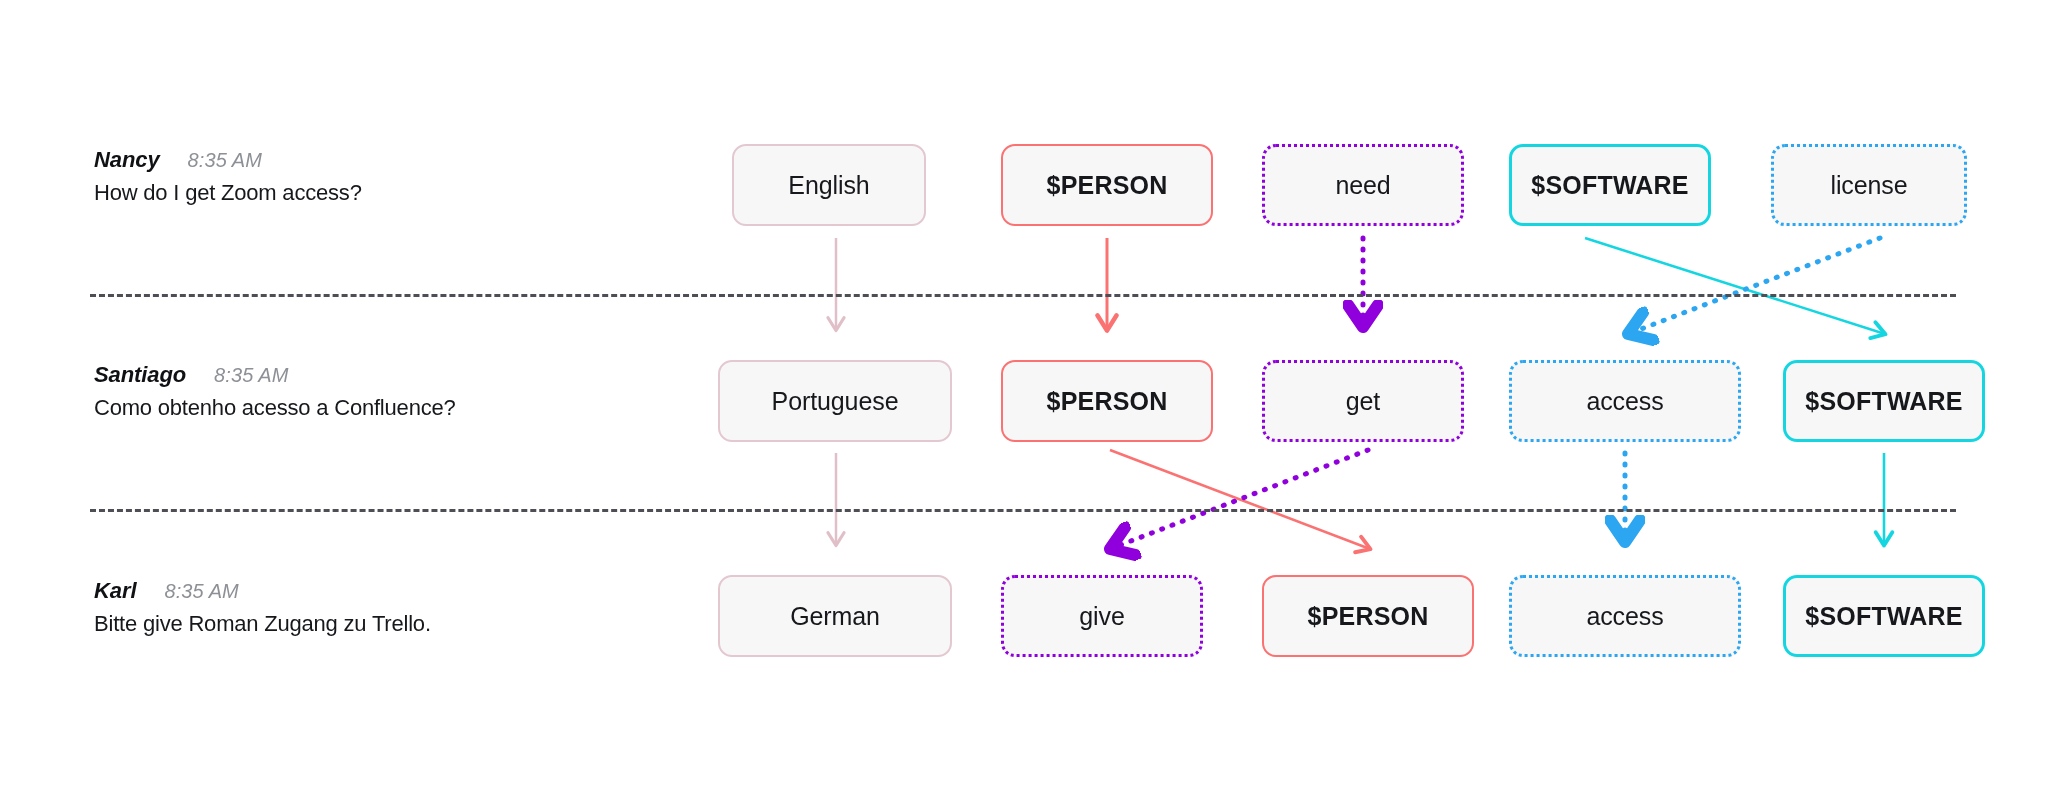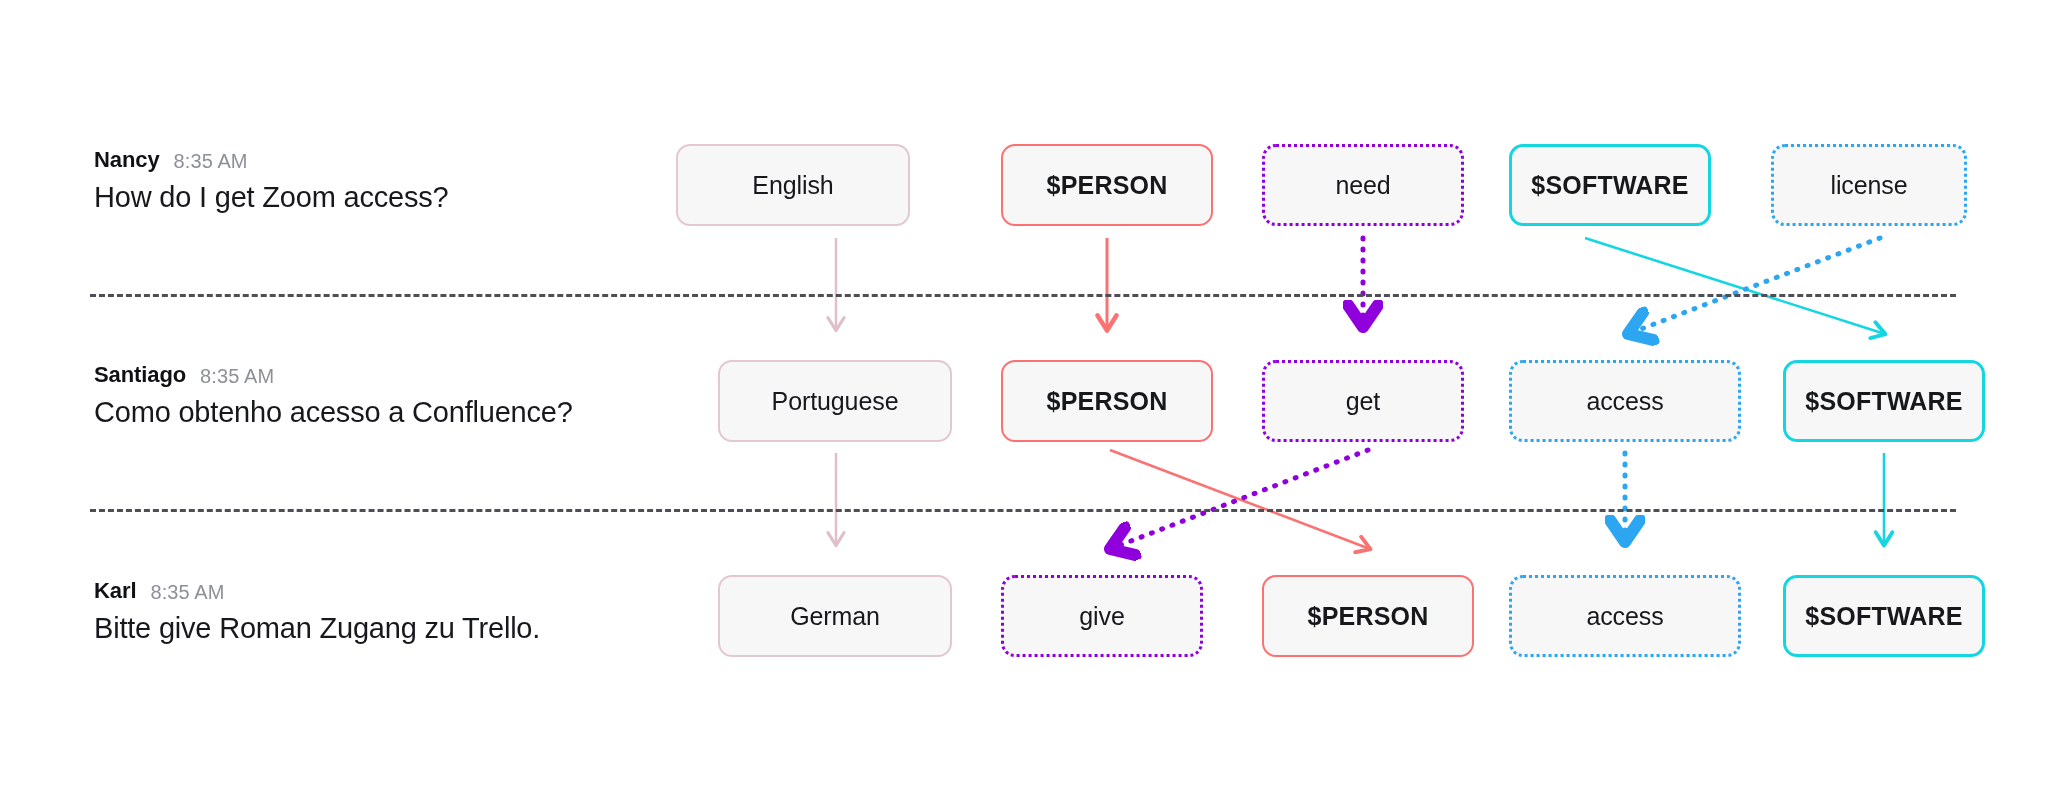--- a/index.html
+++ b/index.html
@@ -20,37 +20,38 @@
   }
 
   
   .msg {
     position: absolute;
     left: 94px;
     width: 620px;
   }
   .msg-head {
     display: flex;
-    align-items: flex-end;
-    gap: 14px;
+    align-items: center;
+    gap: 28px;
     margin-bottom: 7px;
+    font-style: italic;
   }
   .msg-author {
     font-size: 22px;
     font-weight: bold;
     color: #101114;
     letter-spacing: -0.1px;
   }
   .msg-time {
     font-size: 20px;
     color: #8d9096;
     letter-spacing: 0.1px;
   }
   .msg-text {
-    font-size: 29px;
+    font-size: 22px;
     color: #16181c;
     letter-spacing: -0.2px;
     line-height: 1.2;
     white-space: nowrap;
   }
 
   
   .sep {
     position: absolute;
     left: 90px;
@@ -147,21 +148,21 @@
   </div>
 
   <div class="msg" style="top:578px">
     <div class="msg-head">
       <span class="msg-author">Karl</span>
       <span class="msg-time">8:35 AM</span>
     </div>
     <div class="msg-text">Bitte give Roman Zugang zu Trello.</div>
   </div>
 
-  <div class="chip bd-lang" style="left:676px;top:144px;width:234px">English</div>
+  <div class="chip bd-lang" style="left:732px;top:144px;width:194px">English</div>
   <div class="chip bd-person bold" style="left:1001px;top:144px;width:212px">$PERSON</div>
   <div class="chip bd-verb" style="left:1262px;top:144px;width:202px">need</div>
   <div class="chip bd-soft bold" style="left:1509px;top:144px;width:202px">$SOFTWARE</div>
   <div class="chip bd-obj" style="left:1771px;top:144px;width:196px">license</div>
 
   <div class="chip bd-lang" style="left:718px;top:360px;width:234px">Portuguese</div>
   <div class="chip bd-person bold" style="left:1001px;top:360px;width:212px">$PERSON</div>
   <div class="chip bd-verb" style="left:1262px;top:360px;width:202px">get</div>
   <div class="chip bd-obj" style="left:1509px;top:360px;width:232px">access</div>
   <div class="chip bd-soft bold" style="left:1783px;top:360px;width:202px">$SOFTWARE</div>

